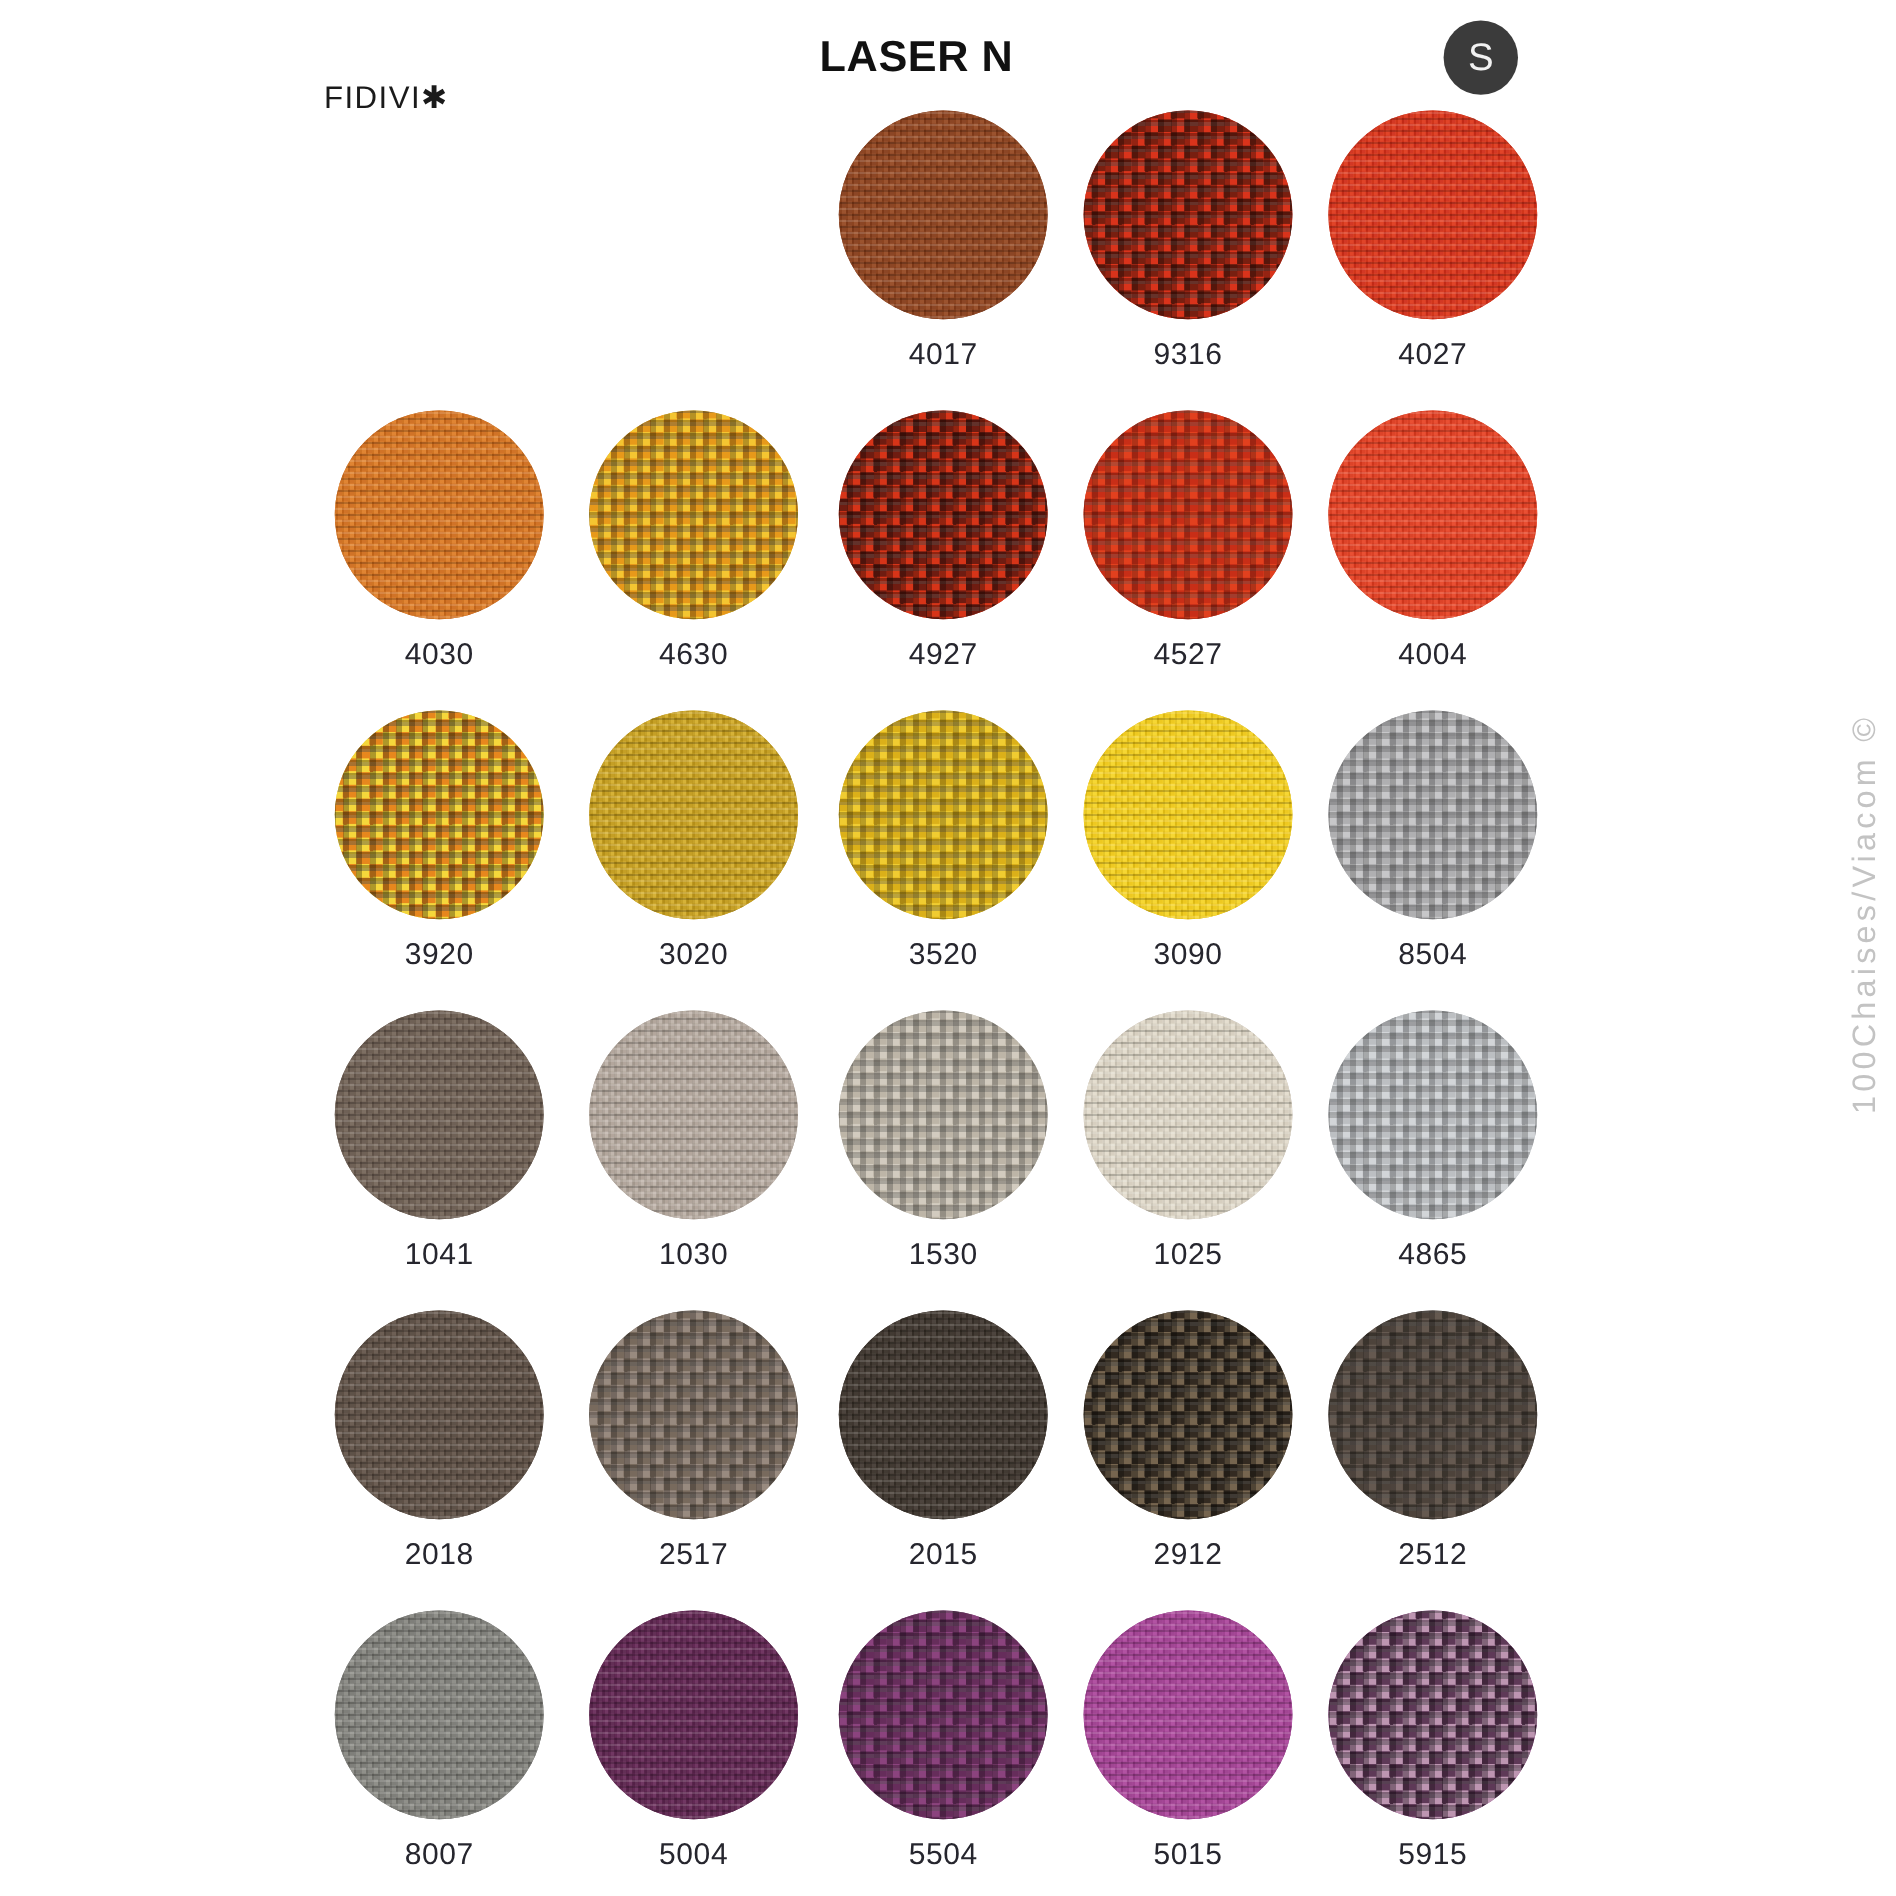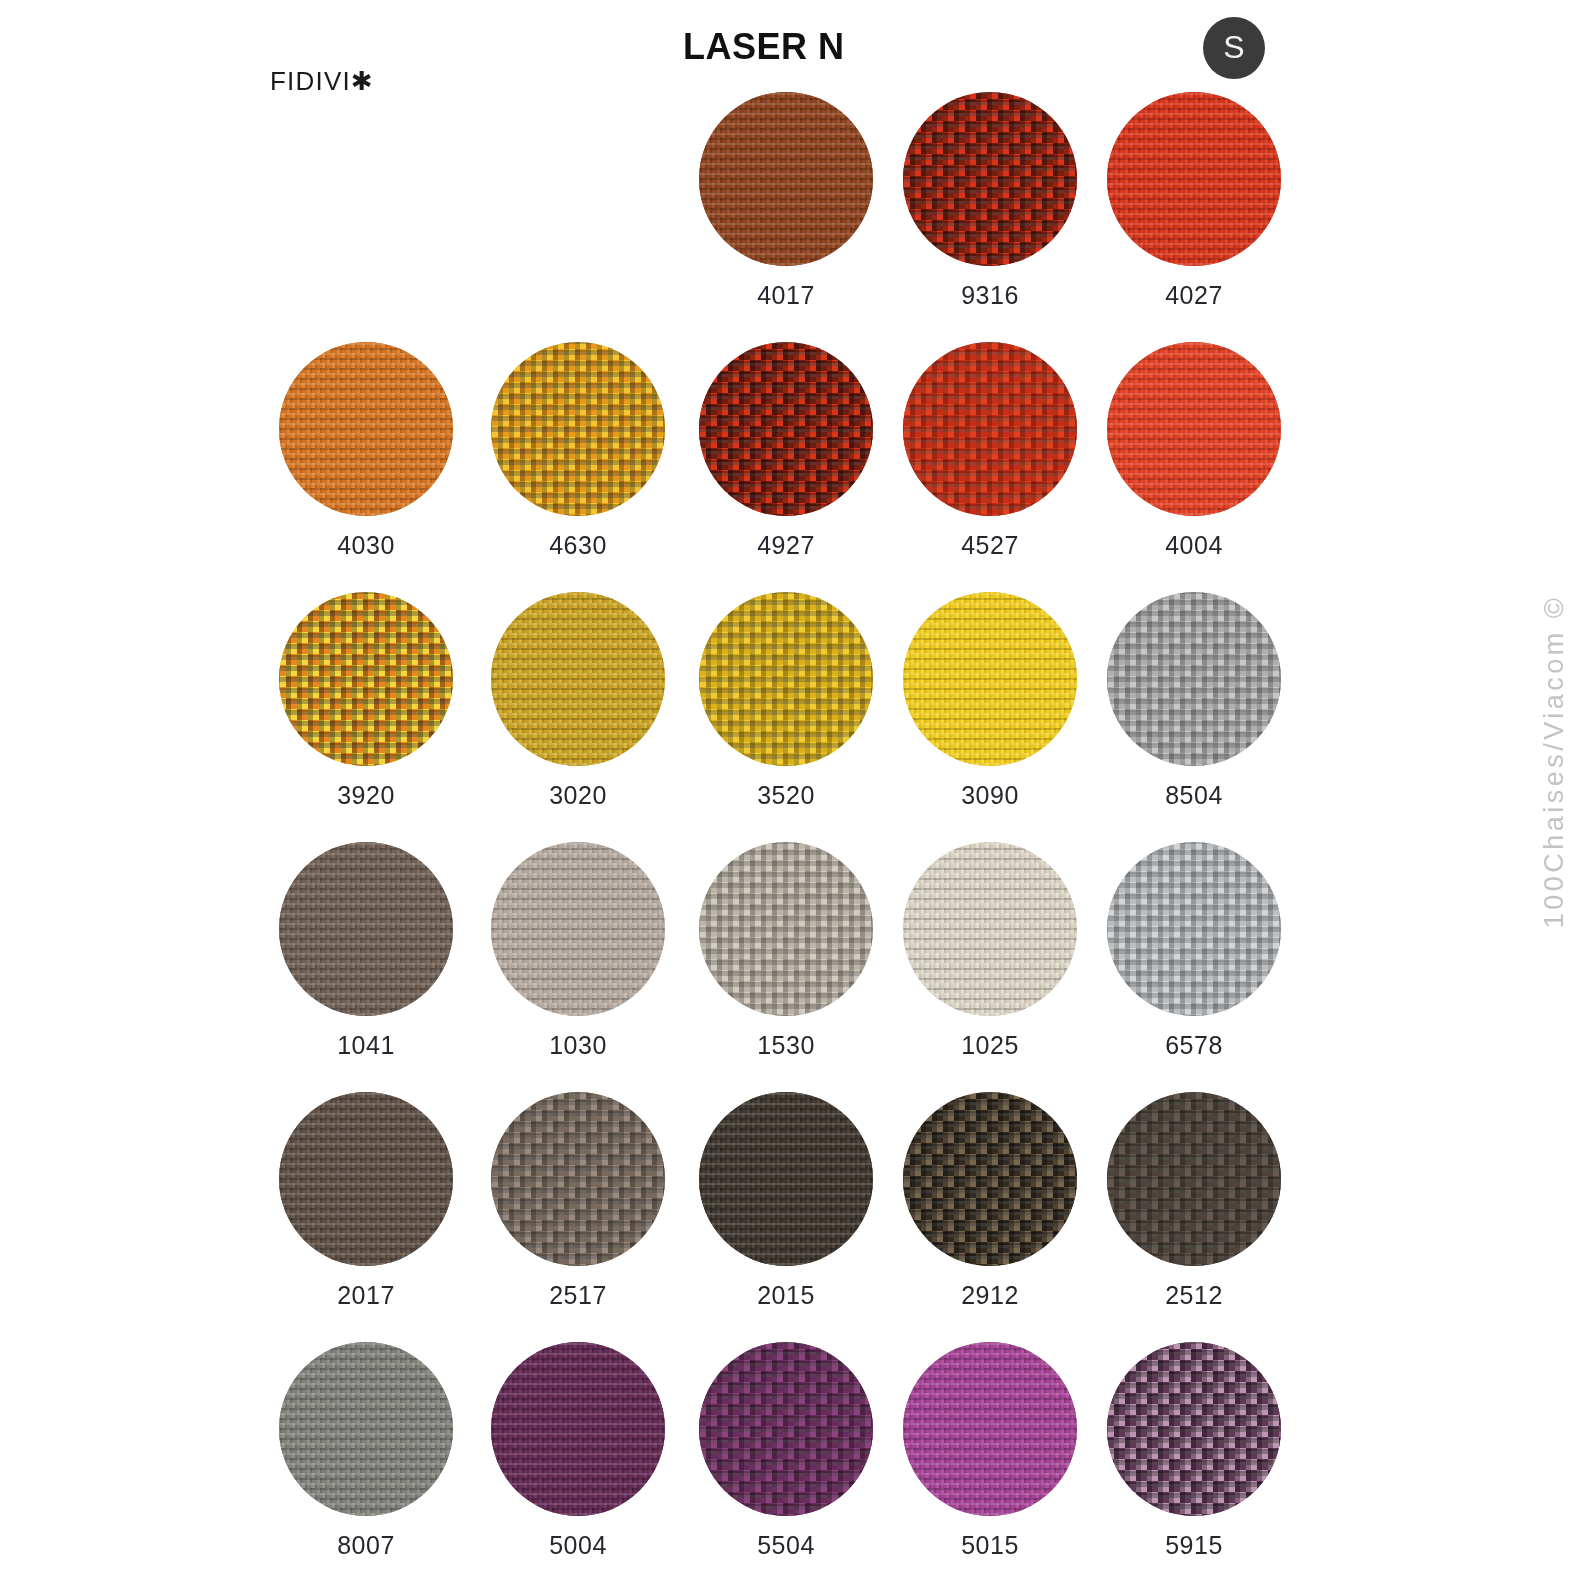--- a/index.html
+++ b/index.html
@@ -254,29 +254,29 @@
       <div class="swatch-cell" data-col="3">
         <div class="swatch-disc" style="background: rgb(217, 209, 194);">
           <div class="weave" style="background-size: auto, auto, 10px 10px; background-image: repeating-linear-gradient(0deg, rgba(0, 0, 0, 0.2) 0px, rgba(0, 0, 0, 0.2) 2px, rgba(0, 0, 0, 0) 2px, rgba(0, 0, 0, 0) 5px, rgba(255, 255, 255, 0.15) 5px, rgba(255, 255, 255, 0.15) 7px, rgba(0, 0, 0, 0) 7px, rgba(0, 0, 0, 0) 10px), repeating-linear-gradient(90deg, rgba(0, 0, 0, 0.07) 0px, rgba(0, 0, 0, 0.07) 2px, rgba(255, 255, 255, 0.06) 2px, rgba(255, 255, 255, 0.06) 5px), repeating-conic-gradient(rgb(213, 204, 189) 0%, rgb(213, 204, 189) 25%, rgb(228, 221, 207) 0%, rgb(228, 221, 207) 50%); opacity: 0.92;"></div>
         </div>
         <div class="swatch-label">1025</div>
       </div>
       <div class="swatch-cell" data-col="4">
         <div class="swatch-disc" style="background: rgb(196, 199, 202);">
           <div class="weave" style="background-size: auto, auto, auto, 22px 22px; background-image: repeating-linear-gradient(90deg, rgba(0, 0, 0, 0.227) 0px, rgba(0, 0, 0, 0.227) 5px, rgba(0, 0, 0, 0) 5px, rgba(0, 0, 0, 0) 11px), repeating-linear-gradient(0deg, rgba(0, 0, 0, 0.227) 0px, rgba(0, 0, 0, 0.227) 5px, rgba(0, 0, 0, 0) 5px, rgba(0, 0, 0, 0) 11px), repeating-linear-gradient(0deg, rgba(255, 255, 255, 0.16) 0px, rgba(255, 255, 255, 0.16) 3px, rgba(0, 0, 0, 0) 3px, rgba(0, 0, 0, 0) 11px), repeating-conic-gradient(rgb(187, 190, 194) 0%, rgb(187, 190, 194) 25%, rgb(211, 214, 217) 0%, rgb(211, 214, 217) 50%); opacity: 0.92;"></div>
         </div>
-        <div class="swatch-label">6578</div>
+        <div class="swatch-label">4865</div>
       </div>
     </div>
     <div class="swatch-row">
       <div class="swatch-cell" data-col="0">
         <div class="swatch-disc" style="background: rgb(90, 76, 66);">
           <div class="weave" style="background-size: auto, auto, 10px 10px; background-image: repeating-linear-gradient(0deg, rgba(0, 0, 0, 0.208) 0px, rgba(0, 0, 0, 0.208) 2px, rgba(0, 0, 0, 0) 2px, rgba(0, 0, 0, 0) 5px, rgba(255, 255, 255, 0.153) 5px, rgba(255, 255, 255, 0.153) 7px, rgba(0, 0, 0, 0) 7px, rgba(0, 0, 0, 0) 10px), repeating-linear-gradient(90deg, rgba(0, 0, 0, 0.07) 0px, rgba(0, 0, 0, 0.07) 2px, rgba(255, 255, 255, 0.06) 2px, rgba(255, 255, 255, 0.06) 5px), repeating-conic-gradient(rgb(85, 72, 62) 0%, rgb(85, 72, 62) 25%, rgb(102, 87, 76) 0%, rgb(102, 87, 76) 50%); opacity: 0.92;"></div>
         </div>
-        <div class="swatch-label">2017</div>
+        <div class="swatch-label">2018</div>
       </div>
       <div class="swatch-cell" data-col="1">
         <div class="swatch-disc" style="background: rgb(139, 124, 110);">
           <div class="weave" style="background-size: auto, auto, auto, 22px 22px; background-image: repeating-linear-gradient(90deg, rgba(0, 0, 0, 0.26) 0px, rgba(0, 0, 0, 0.26) 5px, rgba(0, 0, 0, 0) 5px, rgba(0, 0, 0, 0) 11px), repeating-linear-gradient(0deg, rgba(0, 0, 0, 0.26) 0px, rgba(0, 0, 0, 0.26) 5px, rgba(0, 0, 0, 0) 5px, rgba(0, 0, 0, 0) 11px), repeating-linear-gradient(0deg, rgba(255, 255, 255, 0.176) 0px, rgba(255, 255, 255, 0.176) 3px, rgba(0, 0, 0, 0) 3px, rgba(0, 0, 0, 0) 11px), repeating-conic-gradient(rgb(119, 105, 92) 0%, rgb(119, 105, 92) 25%, rgb(154, 139, 128) 0%, rgb(154, 139, 128) 50%); opacity: 0.92;"></div>
         </div>
         <div class="swatch-label">2517</div>
       </div>
       <div class="swatch-cell" data-col="2">
         <div class="swatch-disc" style="background: rgb(59, 50, 43);">
           <div class="weave" style="background-size: auto, auto, 10px 10px; background-image: repeating-linear-gradient(0deg, rgba(0, 0, 0, 0.204) 0px, rgba(0, 0, 0, 0.204) 2px, rgba(0, 0, 0, 0) 2px, rgba(0, 0, 0, 0) 5px, rgba(255, 255, 255, 0.15) 5px, rgba(255, 255, 255, 0.15) 7px, rgba(0, 0, 0, 0) 7px, rgba(0, 0, 0, 0) 10px), repeating-linear-gradient(90deg, rgba(0, 0, 0, 0.07) 0px, rgba(0, 0, 0, 0.07) 2px, rgba(255, 255, 255, 0.06) 2px, rgba(255, 255, 255, 0.06) 5px), repeating-conic-gradient(rgb(56, 47, 40) 0%, rgb(56, 47, 40) 25%, rgb(69, 59, 52) 0%, rgb(69, 59, 52) 50%); opacity: 0.92;"></div>

